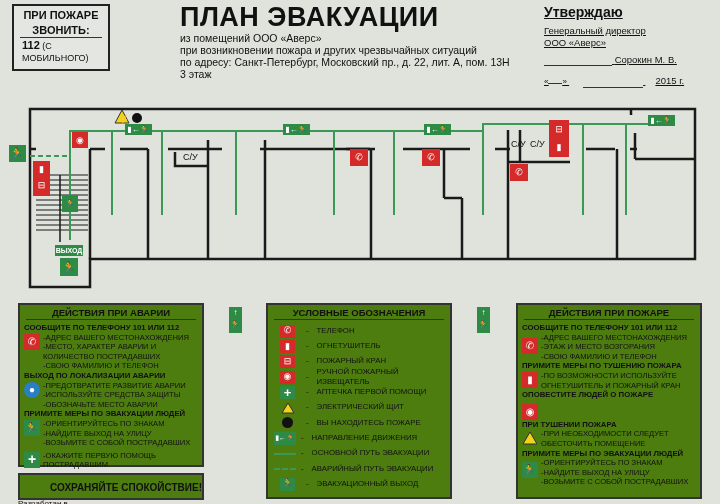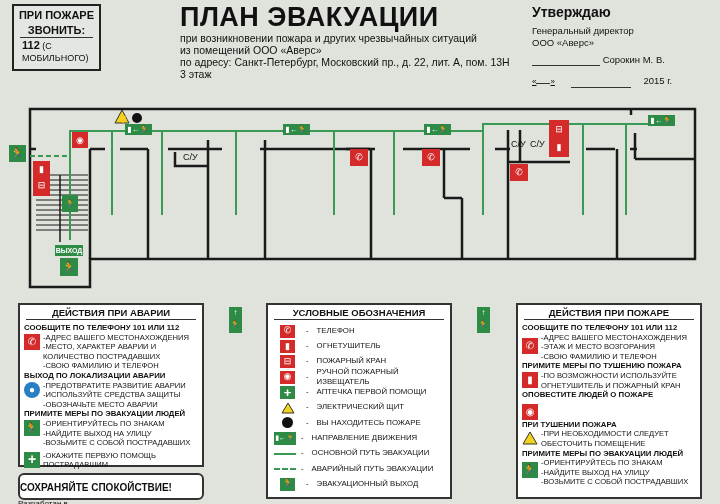--- a/index.html
+++ b/index.html
@@ -1,61 +1,61 @@
 <!DOCTYPE html>
 <html><head>
 <meta charset="utf-8">
 <style>
   html,body{margin:0;padding:0;}
   body{width:720px;height:504px;position:relative;overflow:hidden;background:#dfe3dc;font-family:"Liberation Sans",sans-serif;color:#111;}
   .abs{position:absolute;}
   
-  .callbox{left:12px;top:4px;width:89px;height:67px;border:2px solid #222;box-sizing:border-box;text-align:center;background:#e4e7e1;}
+  .callbox{left:12px;top:4px;width:98px;height:67px;border:2px solid #222;box-sizing:border-box;text-align:center;background:#e4e7e1;}
   .callbox .h{font-weight:bold;font-size:11px;line-height:12px;margin-top:3px;}
   .callbox .num{font-size:9px;line-height:12px;text-align:left;padding-left:8px;}
   .callbox .num b{font-size:11px;}
   .callbox hr{border:0;border-top:1px solid #333;margin:1px 6px;}
   .title{left:180px;top:2px;width:360px;text-align:left;}
   .title .big{font-weight:bold;font-size:27px;line-height:30px;letter-spacing:0.5px;}
   .title .sub{font-size:10.5px;line-height:12px;}
-  .approve{left:532px;top:3px;width:160px;font-size:9.5px;}
+  .approve{left:544px;top:3px;width:160px;font-size:9.5px;text-decoration:underline;}
   .approve .h{font-weight:bold;font-size:14px;line-height:18px;}
   .approve .l{line-height:12px;}
   .sigline{display:inline-block;border-bottom:1px solid #333;vertical-align:bottom;}
   
   .plan{left:0;top:95px;width:720px;height:205px;}
   .sign-g{position:absolute;background:#2e8b45;color:#fff;box-sizing:border-box;font-size:8px;text-align:center;}
   .sign-r{position:absolute;background:#d42a2a;color:#fff;box-sizing:border-box;font-size:9px;text-align:center;}
   .cy{position:absolute;font-size:9px;}
   
-  .box{border:2px solid #333;box-sizing:border-box;background:#ffffff;font-size:7.6px;line-height:9.6px;}
+  .box{border:2px solid #333;box-sizing:border-box;background:#4d7c0f;font-size:7.6px;line-height:9.6px;}
   .box .bh{font-weight:bold;font-size:9.5px;text-align:center;border-bottom:1px solid #333;margin:2px 6px 3px;line-height:12px;}
   .box .sh{font-weight:bold;font-size:7.8px;padding-left:4px;}
   .box .row{display:flex;align-items:flex-start;padding-left:4px;}
   .box .ic{width:16px;height:16px;flex:none;margin-right:3px;margin-top:1px;display:flex;align-items:center;justify-content:center;color:#fff;font-size:10px;}
   .box .lines div{white-space:nowrap;}
   .legend .li{display:flex;align-items:center;height:15.3px;padding-left:12px;font-size:7.8px;}
   .legend .li .ic{width:15px;height:13px;flex:none;display:flex;align-items:center;justify-content:center;color:#fff;font-size:9px;}
   .legend .li .dash{margin:0 8px;}
-  .calm{font-weight:bold;font-size:10px;text-align:left;line-height:26px;border-radius:6px;}
+  .calm{font-weight:bold;font-size:10px;text-align:right;line-height:26px;}
 </style>
 </head>
 <body>
 
 <div class="abs callbox">
   <div class="h">ПРИ ПОЖАРЕ</div>
   <div class="h">ЗВОНИТЬ:</div>
   <hr>
   <div class="num"><b>112</b> <span>(С МОБИЛЬНОГО)</span></div>
 </div>
 
 <div class="abs title">
   <div class="big">ПЛАН ЭВАКУАЦИИ</div>
+  <div class="sub">из помещений ООО «Аверс»</div>
   <div class="sub">при возникновении пожара и других чрезвычайных ситуаций</div>
-  <div class="sub">из помещений ООО «Аверс»</div>
   <div class="sub">по адресу: Санкт-Петербург, Московский пр., д. 22, лит. А, пом. 13Н</div>
   <div class="sub">3 этаж</div>
 </div>
 
 <div class="abs approve">
   <div class="h">Утверждаю</div>
   <div class="l" style="margin-top:4px">Генеральный директор</div>
   <div class="l">ООО «Аверс»</div>
   <div class="l" style="margin-top:5px">
     <span class="sigline" style="width:68px"></span>

